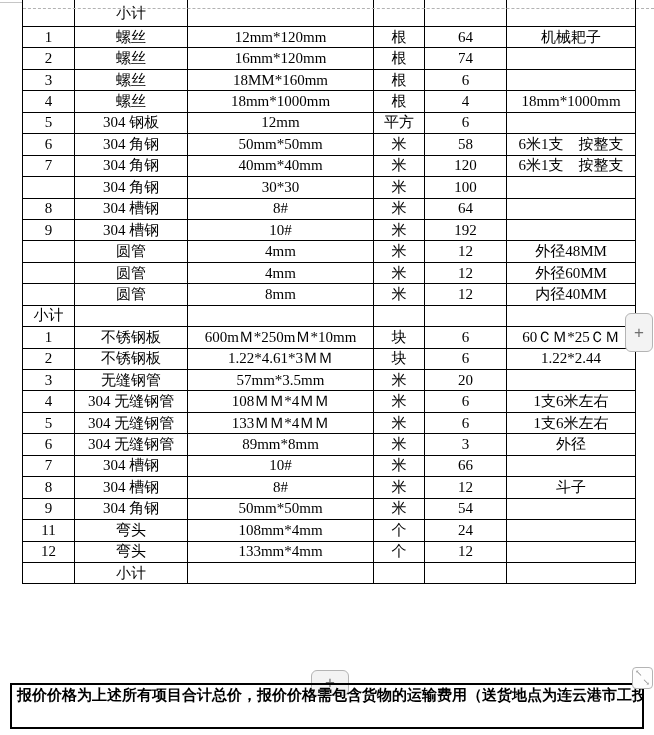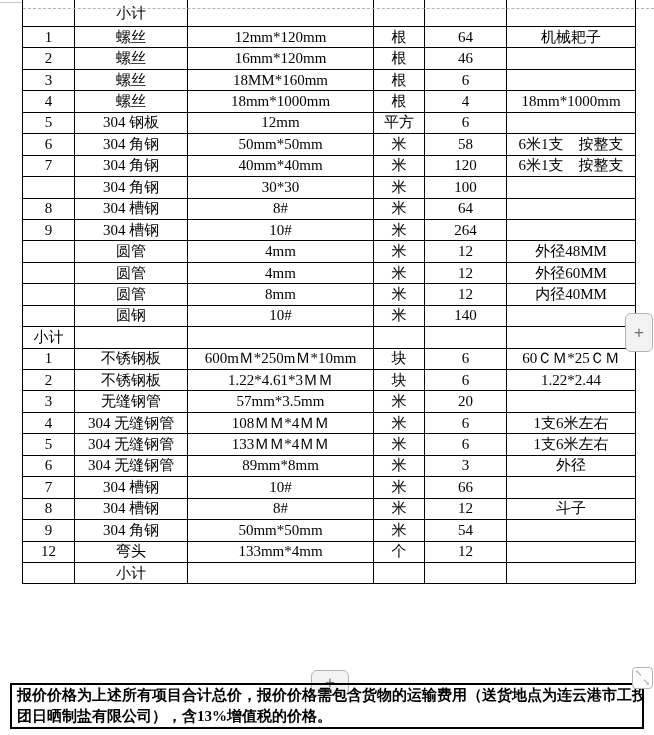--- a/index.html
+++ b/index.html
@@ -77,21 +77,21 @@
           <td>12mm*120mm</td>
           <td>根</td>
           <td>64</td>
           <td>机械耙子</td>
         </tr>
         <tr>
           <td>2</td>
           <td>螺丝</td>
           <td>16mm*120mm</td>
           <td>根</td>
-          <td>46</td>
+          <td>74</td>
           <td></td>
         </tr>
         <tr>
           <td>3</td>
           <td>螺丝</td>
           <td>18MM*160mm</td>
           <td>根</td>
           <td>6</td>
           <td></td>
         </tr>
@@ -141,21 +141,21 @@
           <td>8#</td>
           <td>米</td>
           <td>64</td>
           <td></td>
         </tr>
         <tr>
           <td>9</td>
           <td>304 槽钢</td>
           <td>10#</td>
           <td>米</td>
-          <td>264</td>
+          <td>192</td>
           <td></td>
         </tr>
         <tr>
           <td></td>
           <td>圆管</td>
           <td>4mm</td>
           <td>米</td>
           <td>12</td>
           <td>外径48MM</td>
         </tr>
@@ -167,28 +167,20 @@
           <td>12</td>
           <td>外径60MM</td>
         </tr>
         <tr>
           <td></td>
           <td>圆管</td>
           <td>8mm</td>
           <td>米</td>
           <td>12</td>
           <td>内径40MM</td>
-        </tr>
-        <tr>
-          <td></td>
-          <td>圆钢</td>
-          <td>10#</td>
-          <td>米</td>
-          <td>140</td>
-          <td></td>
         </tr>
         <tr>
           <td>小计</td>
           <td></td>
           <td></td>
           <td></td>
           <td></td>
           <td></td>
         </tr>
         <tr>
@@ -257,20 +249,28 @@
         </tr>
         <tr>
           <td>9</td>
           <td>304 角钢</td>
           <td>50mm*50mm</td>
           <td>米</td>
           <td>54</td>
           <td></td>
         </tr>
         <tr>
+          <td>11</td>
+          <td>弯头</td>
+          <td>108mm*4mm</td>
+          <td>个</td>
+          <td>24</td>
+          <td></td>
+        </tr>
+        <tr>
           <td>12</td>
           <td>弯头</td>
           <td>133mm*4mm</td>
           <td>个</td>
           <td>12</td>
           <td></td>
         </tr>
         <tr>
           <td></td>
           <td>小计</td>
@@ -290,16 +290,15 @@
     <span>+</span>
   </div>
 
   <div class="resize-handle">
     <span class="nw">↖</span>
     <span class="se">↘</span>
   </div>
 
   <div class="footer-box">
     <div>报价价格为上述所有项目合计总价，报价价格需包含货物的运输费用（送货地点为连云港市工投集</div>
-    <div>团日晒制盐有限公司），含13%增值税的价格。</div>
   </div>
 
 </div>
 
 </body></html>

